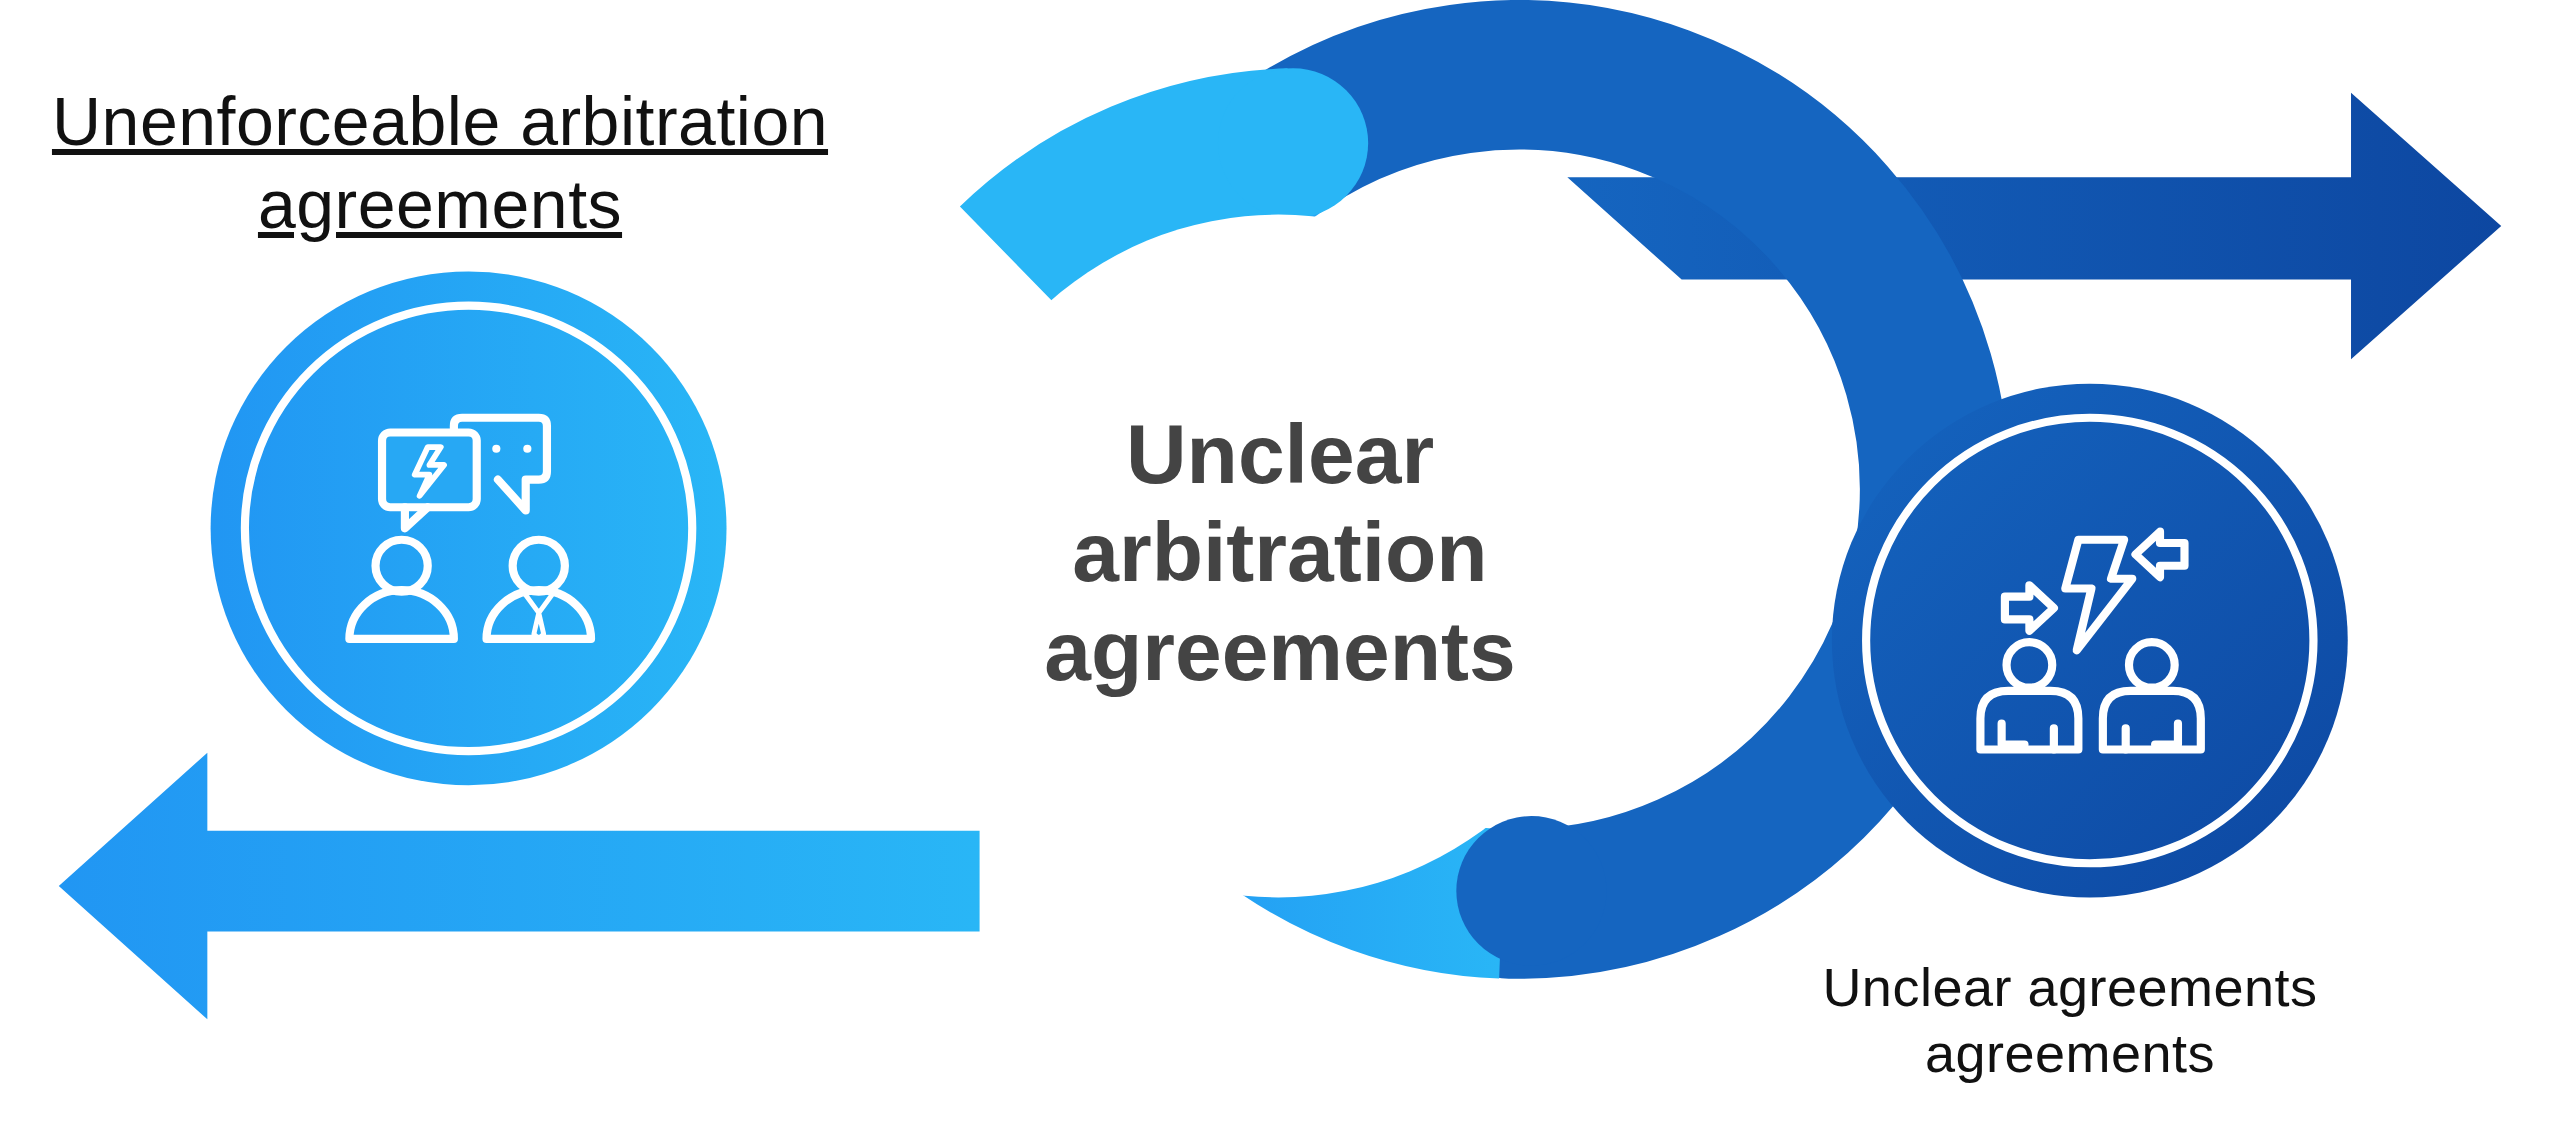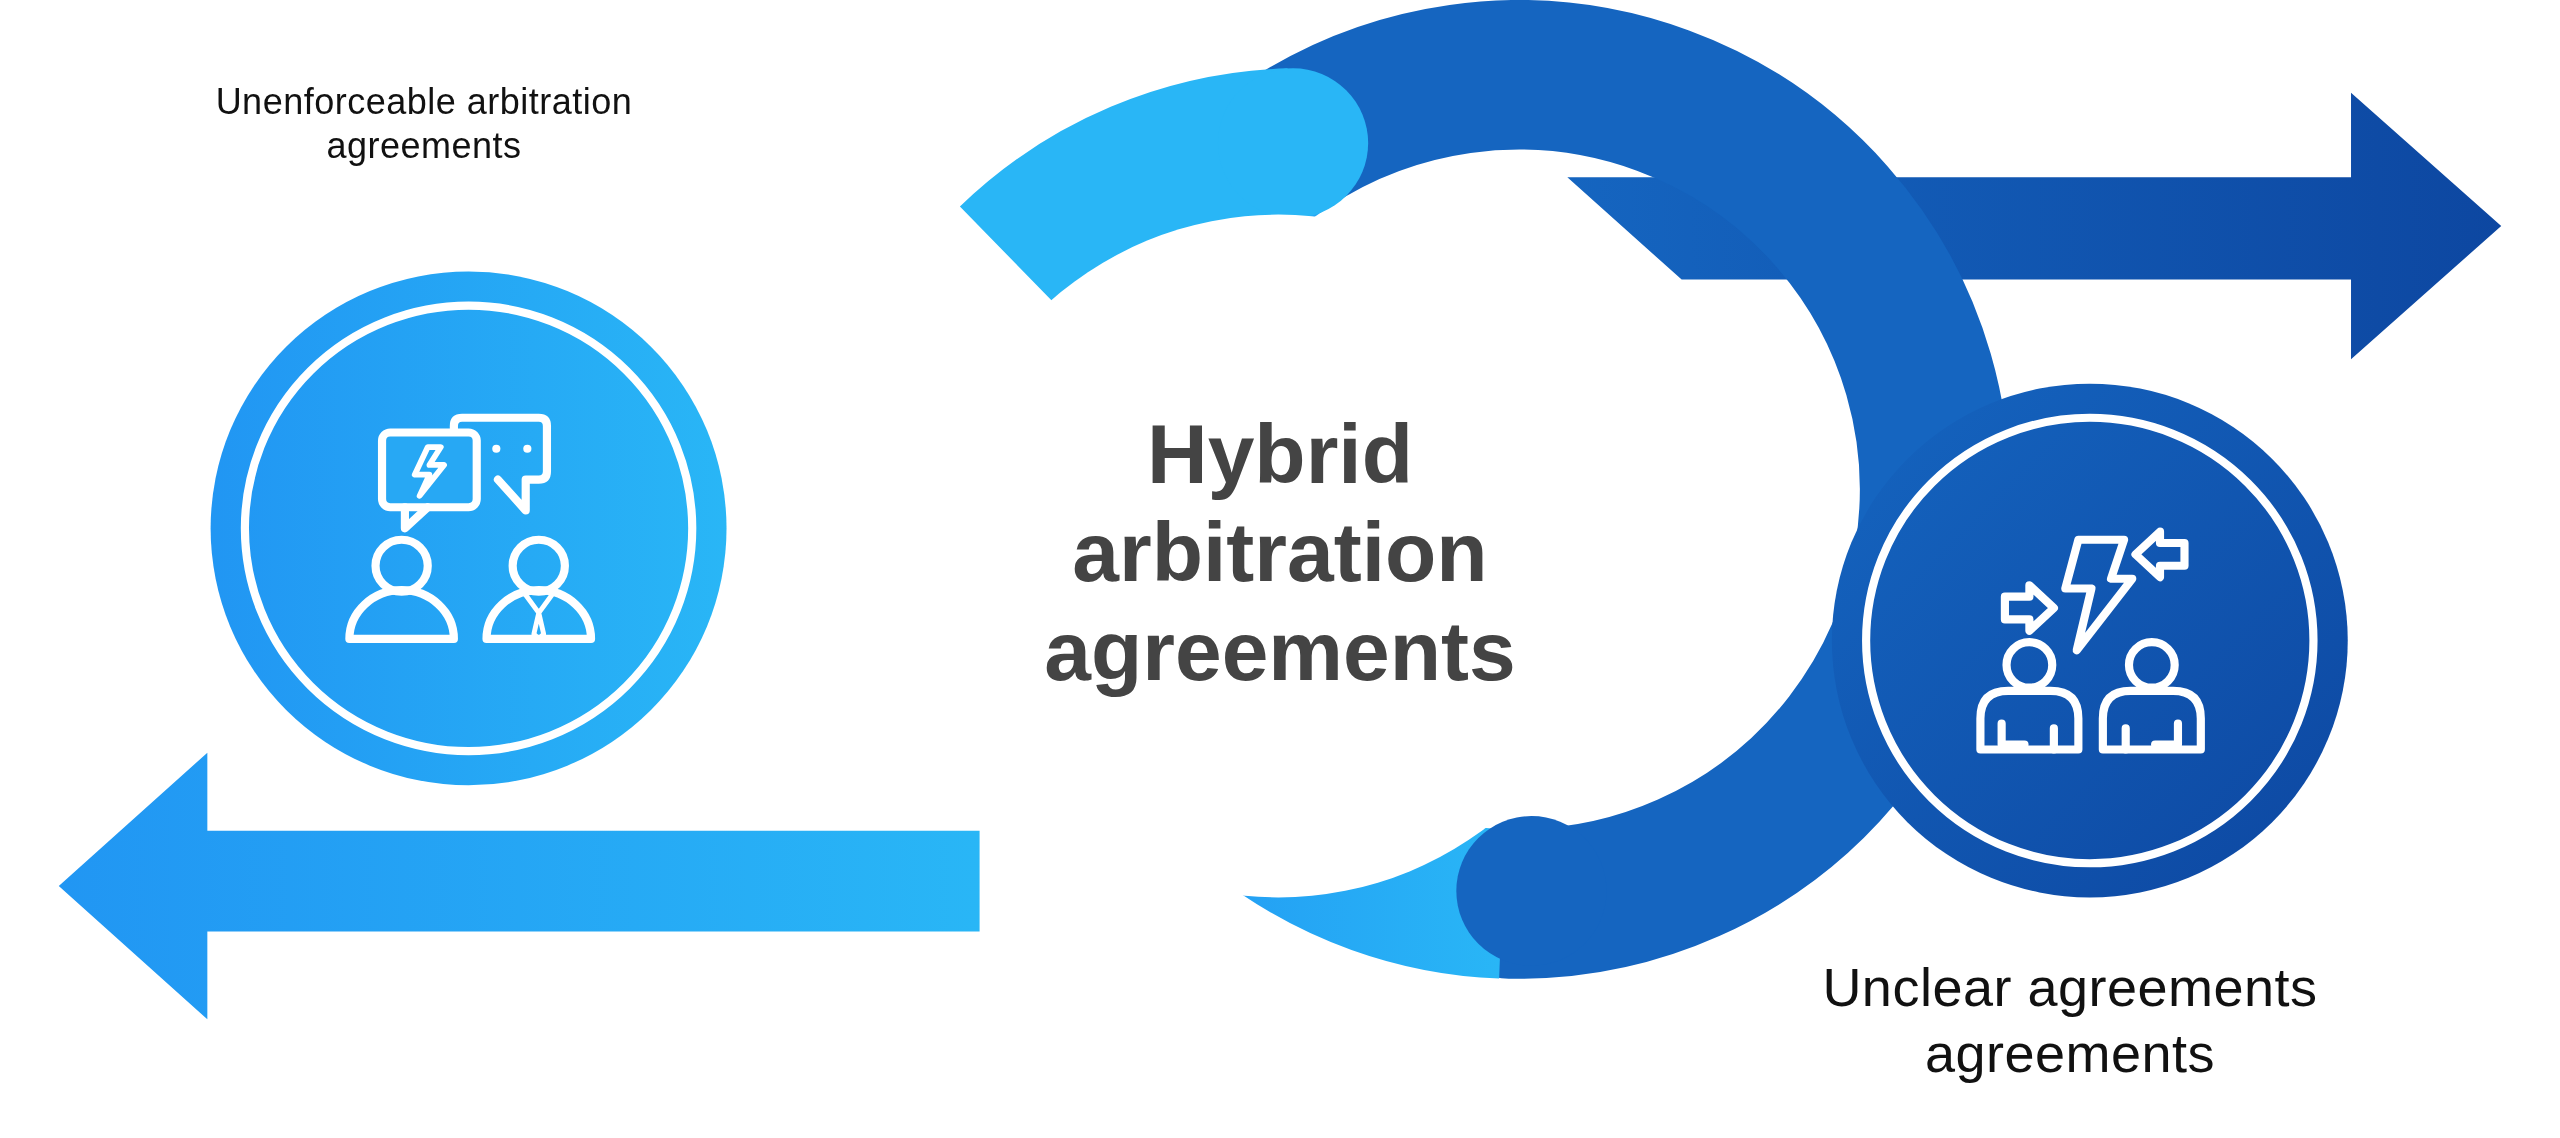--- a/index.html
+++ b/index.html
@@ -7,21 +7,21 @@
     .stage { position: absolute; left: 0; top: 0; width: 2560px; height: 1138px; }
     svg.art { position: absolute; left: 0; top: 0; width: 2560px; height: 1138px; }
     .label {
       position: absolute;
       font-family: "Liberation Sans", "DejaVu Sans", sans-serif;
       color: #111111;
       text-align: center;
       line-height: 1.22;
       letter-spacing: 0.5px;
     }
-    .label-left { left: 24px; top: 80px; width: 800px; font-size: 36px; }
+    .label-left { left: 40px; top: 80px; width: 800px; font-size: 68px; text-decoration: underline; }
     .label-right { left: 1740px; top: 955px; width: 660px; font-size: 54px; }
     .center-title {
       position: absolute;
       left: 960px; top: 405px; width: 640px;
       font-family: "Liberation Sans", "DejaVu Sans", sans-serif;
       font-weight: bold;
       font-size: 84px;
       line-height: 1.17;
       color: #444444;
       text-align: center;
@@ -110,21 +110,21 @@
       <path d="M 1334 445 L 1334 458 L 1320 458 M 1302 448 L 1302 461"></path>
     </g>
   </svg>
 
   <div class="label label-left">
     <span>Unenforceable arbitration</span>
     <span>agreements</span>
   </div>
 
   <div class="center-title">
-    <span>Hybrid</span>
+    <span>Unclear</span>
     <span>arbitration</span>
     <span>agreements</span>
   </div>
 
   <div class="label label-right">
     <span>Unclear agreements</span>
     <span>agreements</span>
   </div>
 </div>
 

